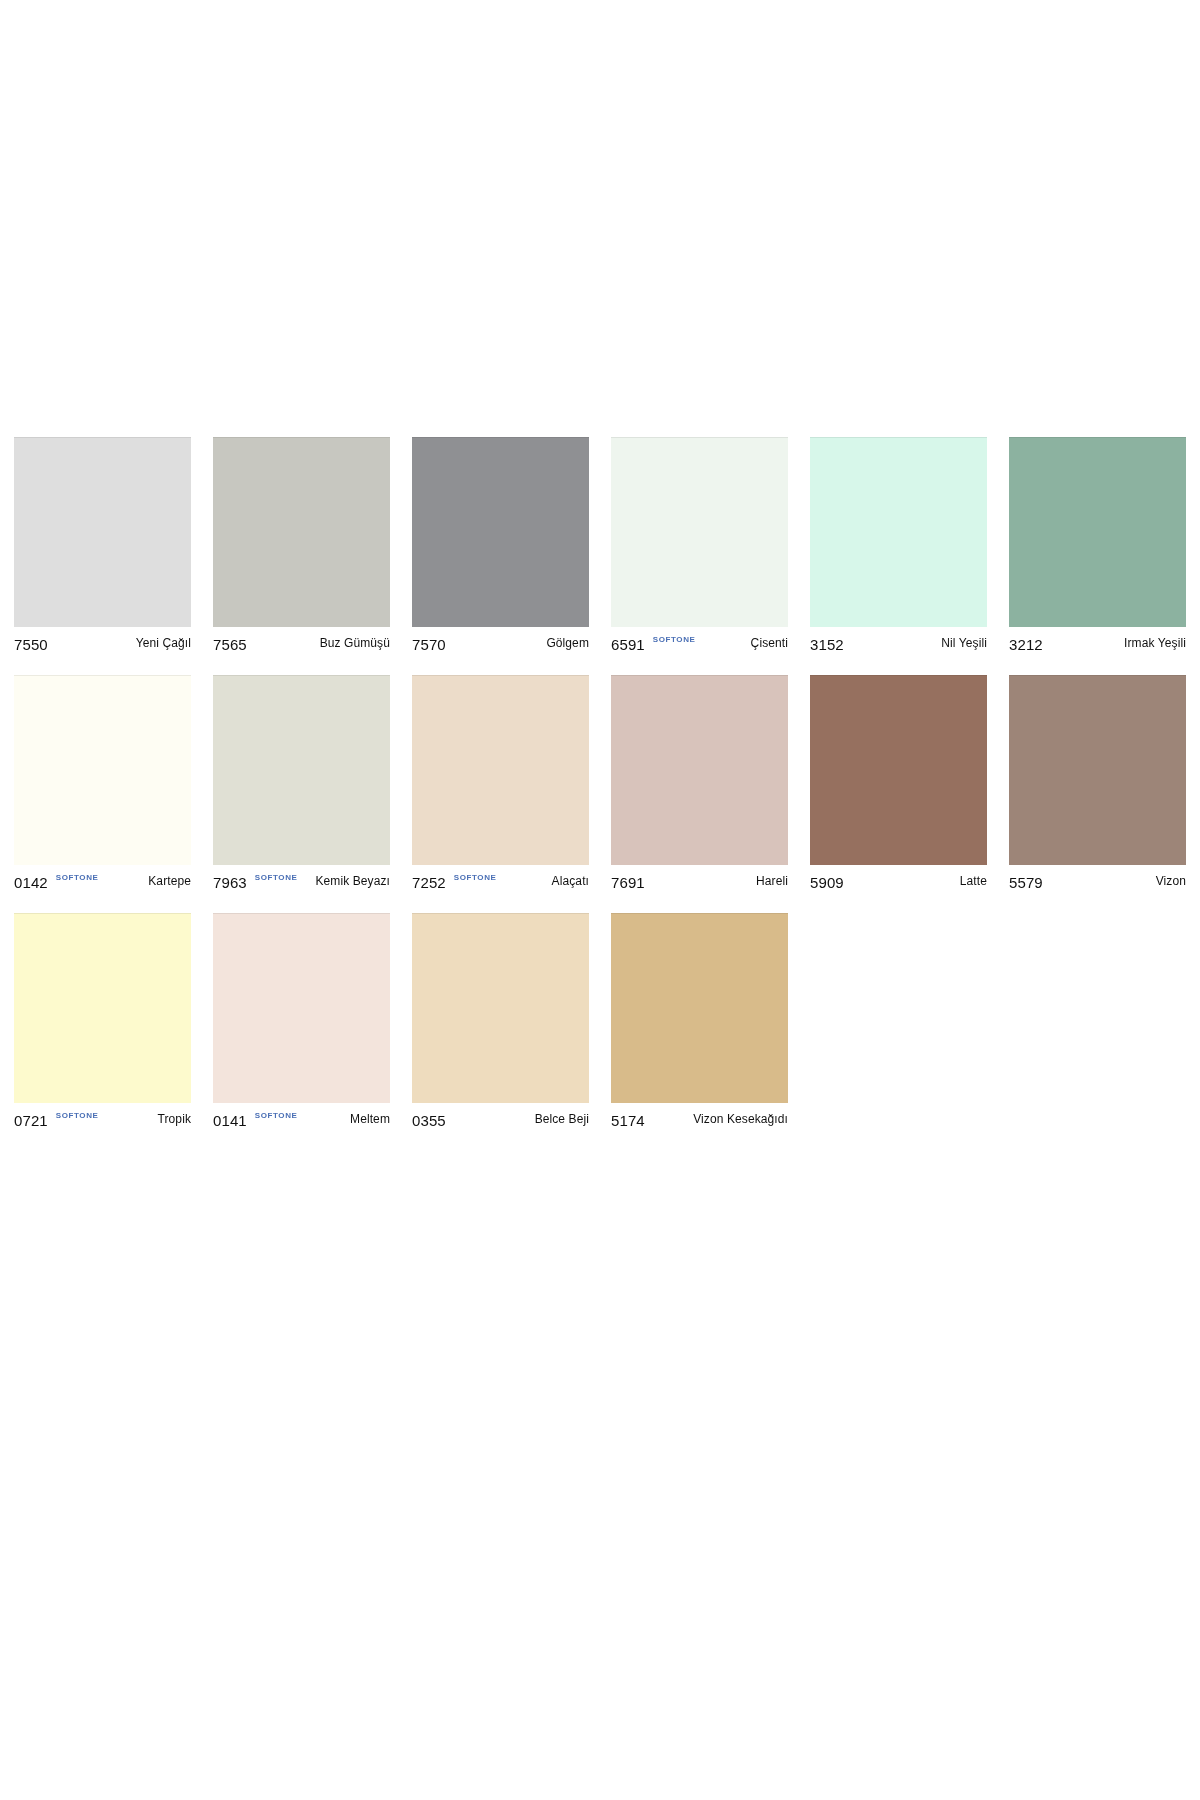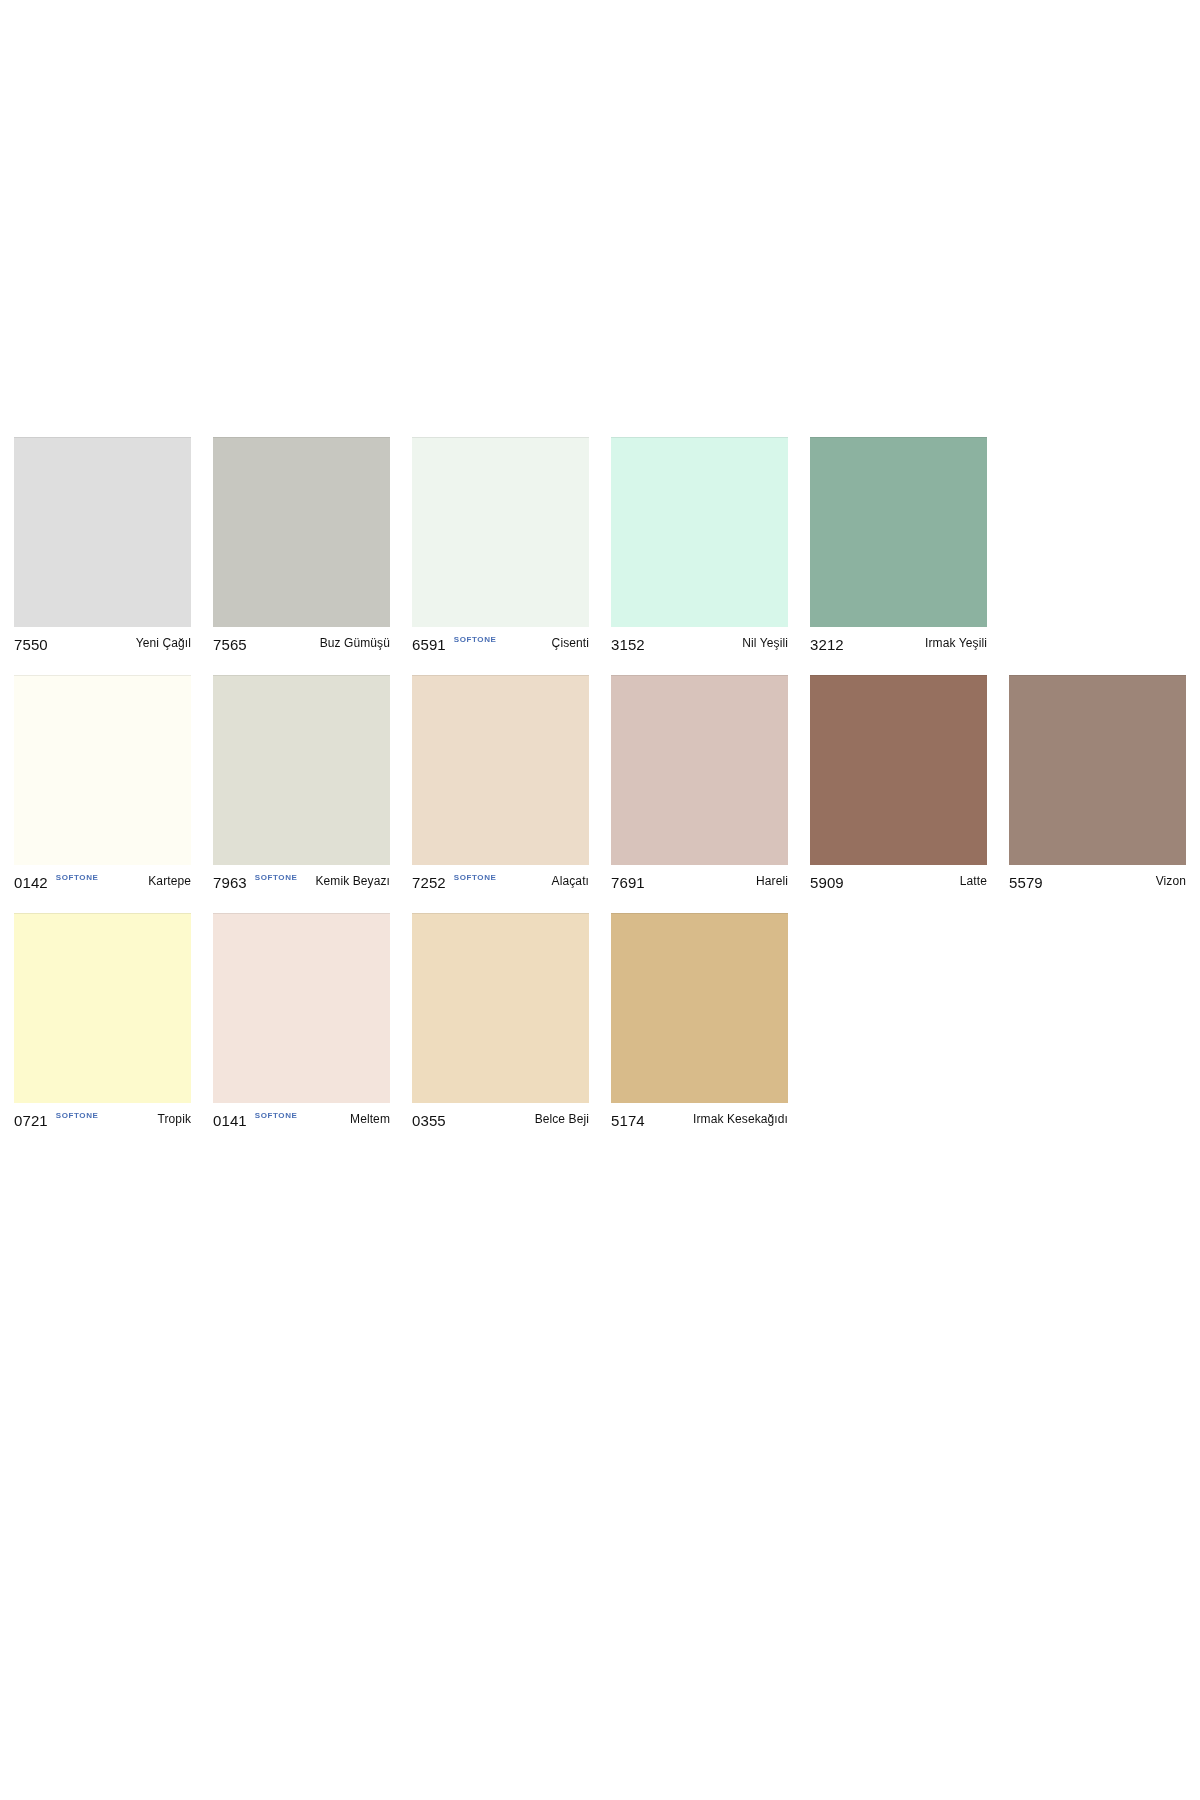--- a/index.html
+++ b/index.html
@@ -97,20 +97,28 @@
       </div>
       <div class="swatch-cell">
         <div class="swatch-chip" style="background-color: rgb(199, 199, 192);"></div>
         <div class="swatch-label">
           <span class="swatch-code">7565</span>
           <span class="swatch-brandtag is-hidden" style="color: rgb(74, 111, 181);"></span>
           <span class="swatch-name">Buz Gümüşü</span>
         </div>
       </div>
       <div class="swatch-cell">
+        <div class="swatch-chip" style="background-color: rgb(143, 144, 147);"></div>
+        <div class="swatch-label">
+          <span class="swatch-code">7570</span>
+          <span class="swatch-brandtag is-hidden" style="color: rgb(74, 111, 181);"></span>
+          <span class="swatch-name">Gölgem</span>
+        </div>
+      </div>
+      <div class="swatch-cell">
         <div class="swatch-chip" style="background-color: rgb(238, 245, 238);"></div>
         <div class="swatch-label">
           <span class="swatch-code">6591</span>
           <span class="swatch-brandtag" style="color: rgb(74, 111, 181);">SOFTONE</span>
           <span class="swatch-name">Çisenti</span>
         </div>
       </div>
       <div class="swatch-cell">
         <div class="swatch-chip" style="background-color: rgb(215, 247, 234);"></div>
         <div class="swatch-label">
@@ -201,17 +209,17 @@
           <span class="swatch-code">0355</span>
           <span class="swatch-brandtag is-hidden" style="color: rgb(74, 111, 181);"></span>
           <span class="swatch-name">Belce Beji</span>
         </div>
       </div>
       <div class="swatch-cell">
         <div class="swatch-chip" style="background-color: rgb(216, 187, 138);"></div>
         <div class="swatch-label">
           <span class="swatch-code">5174</span>
           <span class="swatch-brandtag is-hidden" style="color: rgb(74, 111, 181);"></span>
-          <span class="swatch-name">Irmak Kesekağıdı</span>
+          <span class="swatch-name">Vizon Kesekağıdı</span>
         </div>
       </div>
     </div>
   </div>
 
 </body></html>

